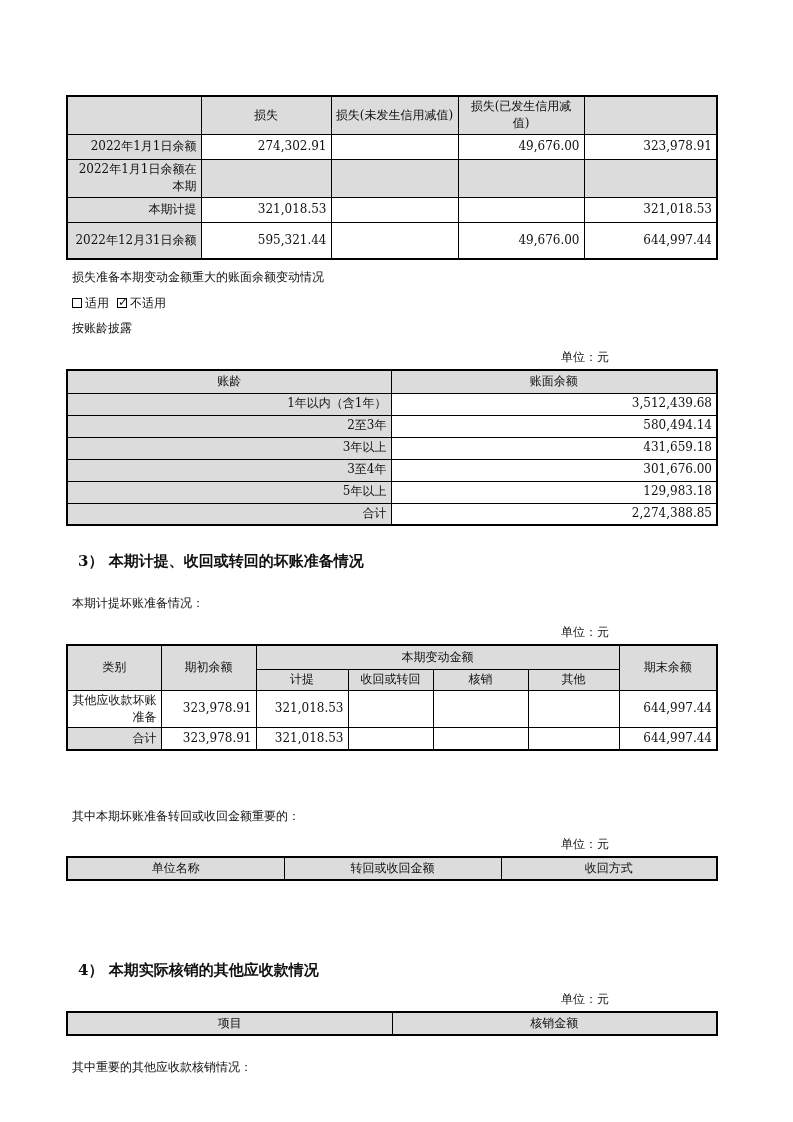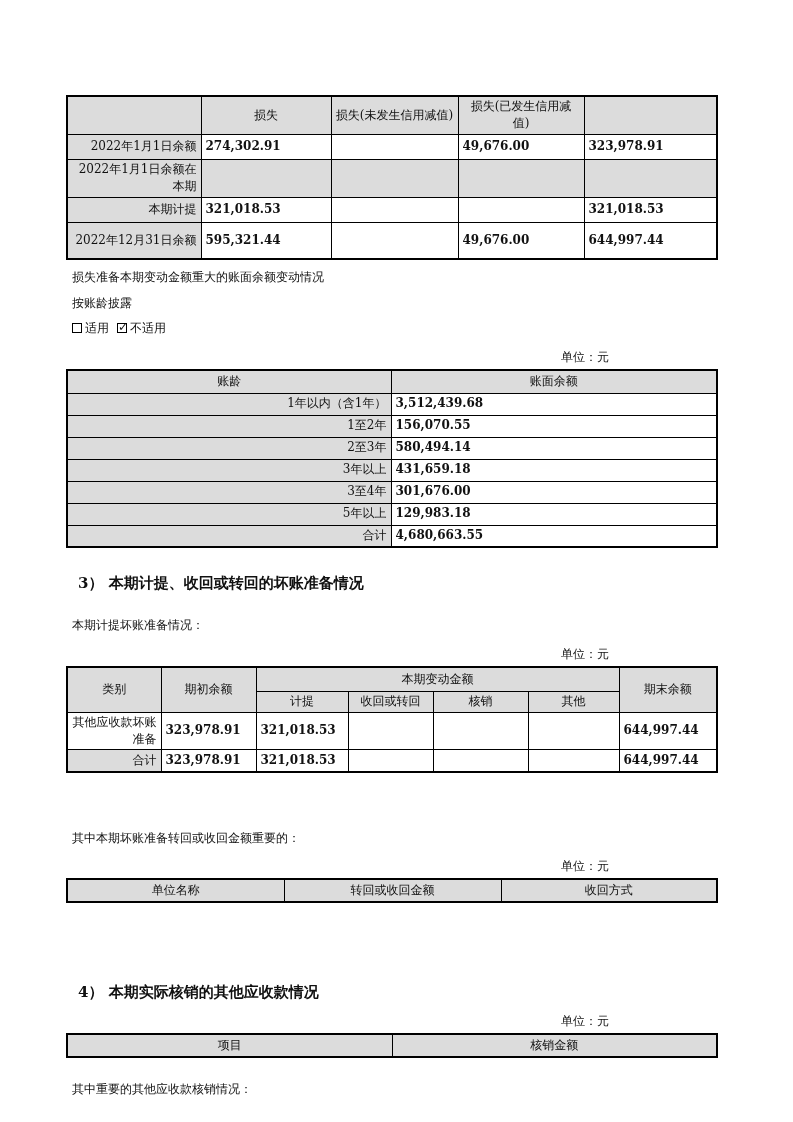--- a/index.html
+++ b/index.html
@@ -33,21 +33,21 @@
     border-collapse: collapse; table-layout: fixed;
     width: 650px; border: 2px solid #000;
   }
   table.tbl td {
     border: 1px solid #000; font-size: 12px;
     padding: 1px 4px; vertical-align: middle; line-height: 1.45;
     overflow: hidden; word-break: break-all;
   }
   .shaded { background: #dcdcdc; }
   .ctr { text-align: center; }
-  .num { text-align: left; font-weight: bold; }
+  .num { text-align: right; }
   .lbl { text-align: right; }
   .indent { padding-left: 20px !important; }
   tr.h38 { height: 38px; } tr.h37 { height: 37px; }
   tr.h33 { height: 33px; } tr.h25 { height: 25px; }
   tr.h23 { height: 23px; } tr.h22 { height: 22px; }
   tr.h20 { height: 20px; }
 
   .cbox {
     display: inline-block; width: 10px; height: 10px;
     border: 1px solid #000; margin-right: 3px;
@@ -108,65 +108,61 @@
       <td class="num">595,321.44</td>
       <td class="num"></td>
       <td class="num">49,676.00</td>
       <td class="num">644,997.44</td>
     </tr>
   </tbody>
     </table>
 
   <p class="body-text note1">损失准备本期变动金额重大的账面余额变动情况</p>
 
-  <p class="body-text aging-line">按账龄披露</p>
-
   <p class="body-text cb-line">
     <span class="cb-item"><span class="cbox"></span><span>适用</span></span><span class="cb-item"><span class="cbox"><i class="mark">✓</i></span><span>不适用</span></span>
   </p>
 
+  <p class="body-text aging-line">按账龄披露</p>
+
   <div class="unit-note">单位：元</div>
 
   <table class="tbl">
     <colgroup>
         <col style="width:324px">
         <col style="width:326px">
       </colgroup>
     <tbody>
         <tr class="h23">
       <td class="shaded ctr">账龄</td>
       <td class="shaded ctr">账面余额</td>
     </tr>
     <tr class="h22">
       <td class="shaded lbl">1年以内（含1年）</td>
       <td class="num">3,512,439.68</td>
     </tr>
     <tr class="h22">
-      <td class="shaded lbl">1至2年</td>
-      <td class="num">156,070.55</td>
-    </tr>
-    <tr class="h22">
       <td class="shaded lbl">2至3年</td>
       <td class="num">580,494.14</td>
     </tr>
     <tr class="h22">
       <td class="shaded lbl">3年以上</td>
       <td class="num">431,659.18</td>
     </tr>
     <tr class="h22">
       <td class="shaded lbl indent">3至4年</td>
       <td class="num">301,676.00</td>
     </tr>
     <tr class="h22">
       <td class="shaded lbl indent">5年以上</td>
       <td class="num">129,983.18</td>
     </tr>
     <tr class="h22">
       <td class="shaded lbl">合计</td>
-      <td class="num">4,680,663.55</td>
+      <td class="num">2,274,388.85</td>
     </tr>
   </tbody>
     </table>
 
   <h3 class="sec-heading sec3">3） 本期计提、收回或转回的坏账准备情况</h3>
 
   <p class="body-text intro3">本期计提坏账准备情况：</p>
 
   <div class="unit-note">单位：元</div>
 

